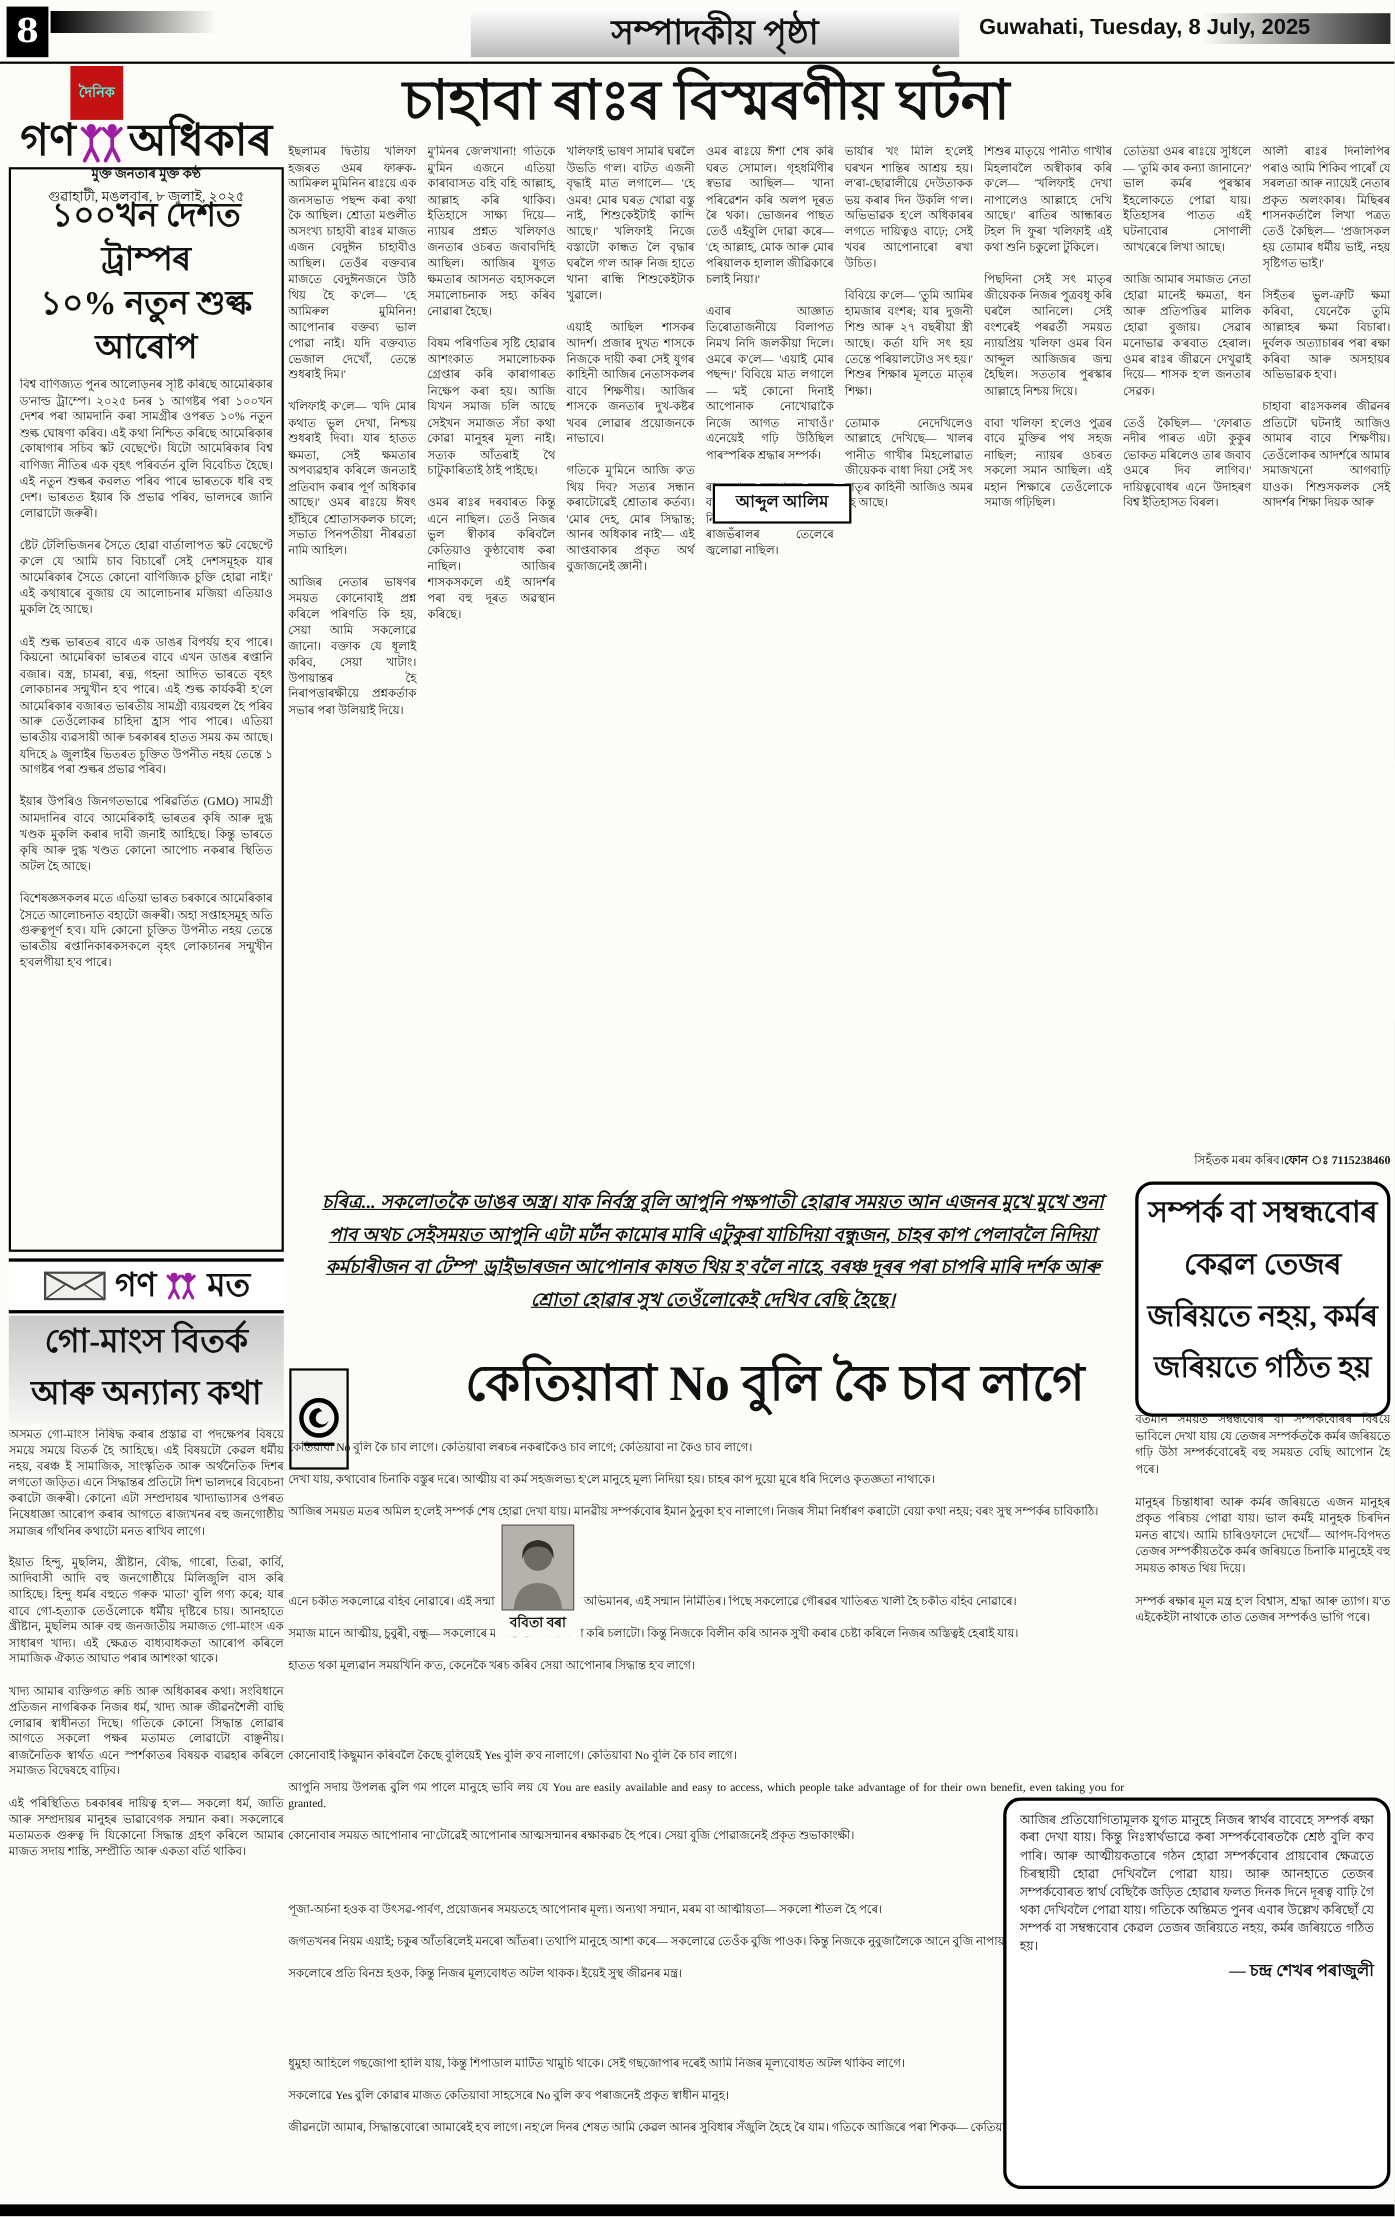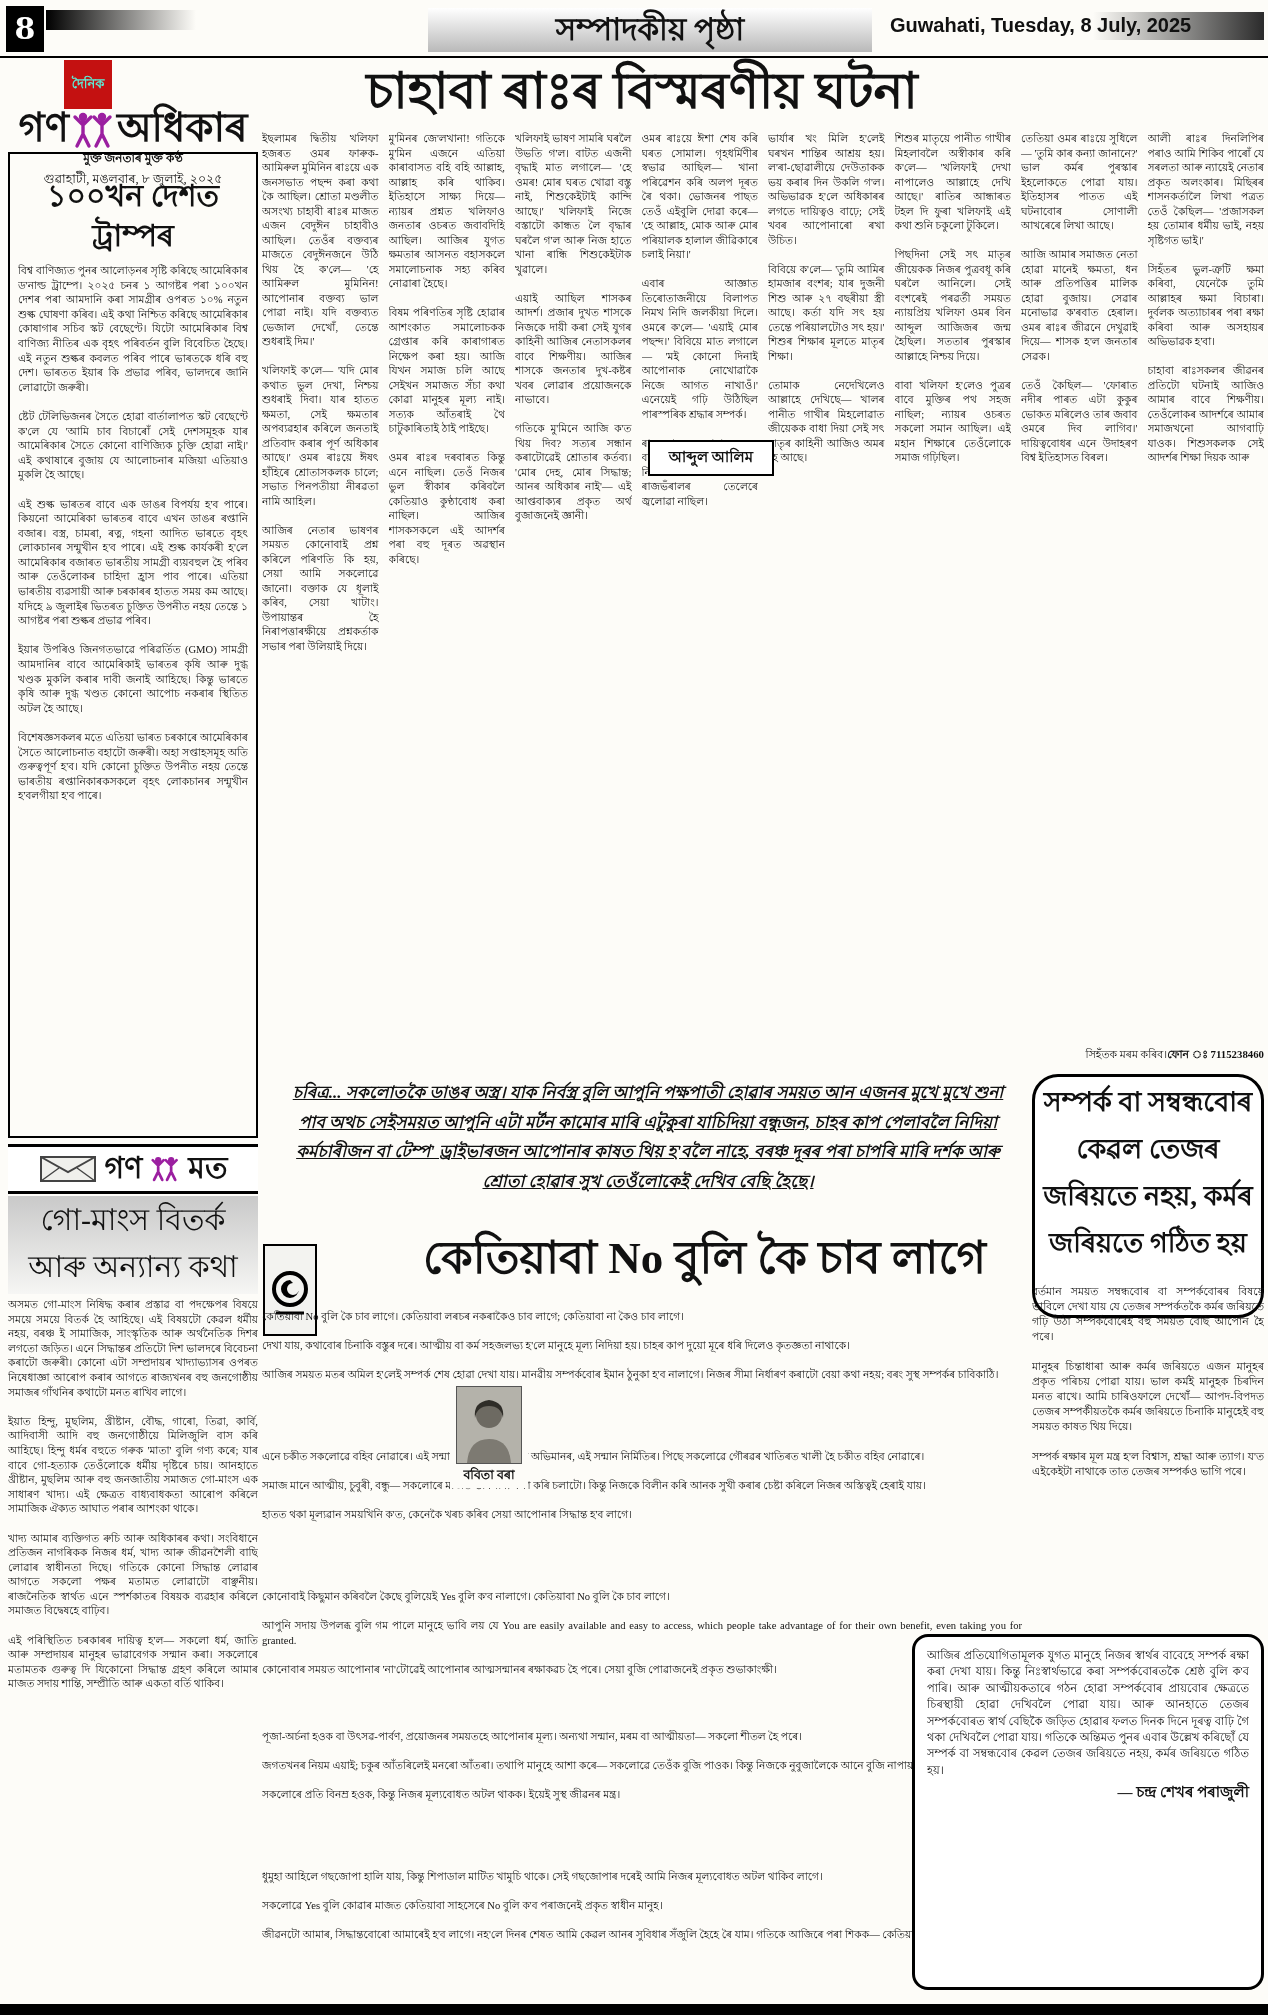--- a/index.html
+++ b/index.html
@@ -43,42 +43,42 @@
   .tariff-h{font-weight:bold;font-size:30px;line-height:40px;text-align:center;}
   #tariff-body{font-size:10.6px;line-height:14.6px;margin-top:8px;height:880px;}
   
   #ganmat-strip{left:8px;top:1144px;width:250px;height:50px;border-top:3px solid #000;
     border-bottom:3px solid #000;box-sizing:border-box;display:flex;align-items:center;
     justify-content:center;gap:8px;background:#fff;}
   .ganmat-word{font-weight:bold;font-size:30px;}
   
   #opinion-head{left:8px;top:1196px;width:250px;height:98px;
     background:linear-gradient(#c9c9c9,#f6f6f4);text-align:center;
-    font-weight:normal;font-size:30px;line-height:47px;}
+    font-weight:bold;font-size:30px;line-height:47px;}
   #opinion-body{left:8px;top:1298px;width:250px;height:592px;font-size:10.6px;line-height:14.6px;}
   #opinion-sig{left:8px;top:1892px;width:250px;text-align:right;}
   #opinion-sig .sig{font-weight:bold;font-size:16px;}
   #opinion-sig .role{font-size:10.5px;margin-top:2px;}
   #opinion-sig .phone{font-size:12px;text-align:center;margin-top:8px;}
   
   #feature-intro{left:292px;top:1078px;width:712px;font-weight:bold;font-style:italic;
     font-size:17px;line-height:29.5px;text-align:center;text-decoration:underline;
     white-space:pre-line;}
   #eye-box{left:263px;top:1244px;width:50px;height:88px;border:2px solid #000;
     background:#f3f3f0;display:flex;align-items:center;justify-content:center;}
   #feature-headline{left:322px;top:1222px;width:664px;font-weight:bold;font-size:45px;
     text-align:right;line-height:72px;}
   #feature-cols{left:262px;top:1310px;width:760px;height:688px;display:flex;gap:12px;flex-direction:column;}
   #feature-cols .col{flex:1 1 0;font-size:10.6px;line-height:14.6px;}
   #photo-block{left:450px;top:1384px;width:74px;background:#fdfcf8;text-align:center;padding:2px;}
   #photo-frame{width:64px;height:76px;border:1px solid #555;margin:0 auto;background:#b9b9b4;}
   #photo-caption{font-weight:bold;font-size:12.5px;margin-top:2px;}
   
-  #relations-headbox{left:1032px;top:1074px;width:232px;height:244px;border:3px solid #000;
-    border-radius:26px;box-sizing:border-box;text-align:center;font-weight:bold;
+  #relations-headbox{left:1032px;top:1074px;width:232px;height:214px;border:3px solid #000;
+    border-radius:16px;box-sizing:border-box;text-align:center;font-weight:bold;
     font-size:27px;line-height:47px;padding-top:2px;background:#fff;}
   #relations-body{left:1032px;top:1284px;width:232px;height:344px;font-size:10.8px;line-height:15px;}
   #relations-box{left:912px;top:1634px;width:352px;height:356px;border:3px solid #000;
     border-radius:16px;box-sizing:border-box;background:#fff;padding:10px 12px;
     font-size:11.4px;line-height:16.4px;}
   #relations-box .sig{font-weight:bold;font-size:15px;text-align:right;margin-top:6px;}
   
   #bottom-bar{left:0;top:2004px;width:1268px;height:11px;background:#000;}
   svg{display:block;}
 </style>
@@ -160,20 +160,21 @@
 চাহাবা ৰাঃসকলৰ জীৱনৰ প্ৰতিটো ঘটনাই আজিও আমাৰ বাবে শিক্ষণীয়। তেওঁলোকৰ আদৰ্শৰে আমাৰ সমাজখনো আগবাঢ়ি যাওক। শিশুসকলক সেই আদৰ্শৰ শিক্ষা দিয়ক আৰু</div>
   </div>
   <div class="abs" id="byline-box">আব্দুল আলিম</div>
   <div class="abs" id="lead-endline">
     <span>সিহঁতক মৰম কৰিব।</span>
     <span id="lead-phone">ফোন ঃ 7115238460</span>
   </div>
 
   <div class="abs" id="tariff-box">
     <div class="tariff-h">১০০খন দেশত ট্ৰাম্পৰ</div>
+    <div class="tariff-h">১০% নতুন শুল্ক আৰোপ</div>
     <div id="tariff-body" class="prose">বিশ্ব বাণিজ্যত পুনৰ আলোড়নৰ সৃষ্টি কৰিছে আমেৰিকাৰ ড'নাল্ড ট্ৰাম্পে। ২০২৫ চনৰ ১ আগষ্টৰ পৰা ১০০খন দেশৰ পৰা আমদানি কৰা সামগ্ৰীৰ ওপৰত ১০% নতুন শুল্ক ঘোষণা কৰিব। এই কথা নিশ্চিত কৰিছে আমেৰিকাৰ কোষাগাৰ সচিব স্কট বেছেণ্টে। যিটো আমেৰিকাৰ বিশ্ব বাণিজ্য নীতিৰ এক বৃহৎ পৰিবৰ্তন বুলি বিবেচিত হৈছে। এই নতুন শুল্কৰ কবলত পৰিব পাৰে ভাৰতকে ধৰি বহু দেশ। ভাৰতত ইয়াৰ কি প্ৰভাৱ পৰিব, ভালদৰে জানি লোৱাটো জৰুৰী।
 
 ষ্টেট টেলিভিজনৰ সৈতে হোৱা বাৰ্তালাপত স্কট বেছেণ্টে ক'লে যে 'আমি চাব বিচাৰোঁ সেই দেশসমূহক যাৰ আমেৰিকাৰ সৈতে কোনো বাণিজ্যিক চুক্তি হোৱা নাই।' এই কথাষাৰে বুজায় যে আলোচনাৰ মজিয়া এতিয়াও মুকলি হৈ আছে।
 
 এই শুল্ক ভাৰতৰ বাবে এক ডাঙৰ বিপৰ্যয় হ'ব পাৰে। কিয়নো আমেৰিকা ভাৰতৰ বাবে এখন ডাঙৰ ৰপ্তানি বজাৰ। বস্ত্ৰ, চামৰা, ৰত্ন, গহনা আদিত ভাৰতে বৃহৎ লোকচানৰ সন্মুখীন হ'ব পাৰে। এই শুল্ক কাৰ্যকৰী হ'লে আমেৰিকাৰ বজাৰত ভাৰতীয় সামগ্ৰী ব্যয়বহুল হৈ পৰিব আৰু তেওঁলোকৰ চাহিদা হ্ৰাস পাব পাৰে। এতিয়া ভাৰতীয় ব্যৱসায়ী আৰু চৰকাৰৰ হাতত সময় কম আছে। যদিহে ৯ জুলাইৰ ভিতৰত চুক্তিত উপনীত নহয় তেন্তে ১ আগষ্টৰ পৰা শুল্কৰ প্ৰভাৱ পৰিব।
 
 ইয়াৰ উপৰিও জিনগতভাৱে পৰিৱৰ্তিত (GMO) সামগ্ৰী আমদানিৰ বাবে আমেৰিকাই ভাৰতৰ কৃষি আৰু দুগ্ধ খণ্ডক মুকলি কৰাৰ দাবী জনাই আহিছে। কিন্তু ভাৰতে কৃষি আৰু দুগ্ধ খণ্ডত কোনো আপোচ নকৰাৰ স্থিতিত অটল হৈ আছে।
 
 বিশেষজ্ঞসকলৰ মতে এতিয়া ভাৰত চৰকাৰে আমেৰিকাৰ সৈতে আলোচনাত বহাটো জৰুৰী। অহা সপ্তাহসমূহ অতি গুৰুত্বপূৰ্ণ হ'ব। যদি কোনো চুক্তিত উপনীত নহয় তেন্তে ভাৰতীয় ৰপ্তানিকাৰকসকলে বৃহৎ লোকচানৰ সন্মুখীন হ'বলগীয়া হ'ব পাৰে।</div>
   </div>

